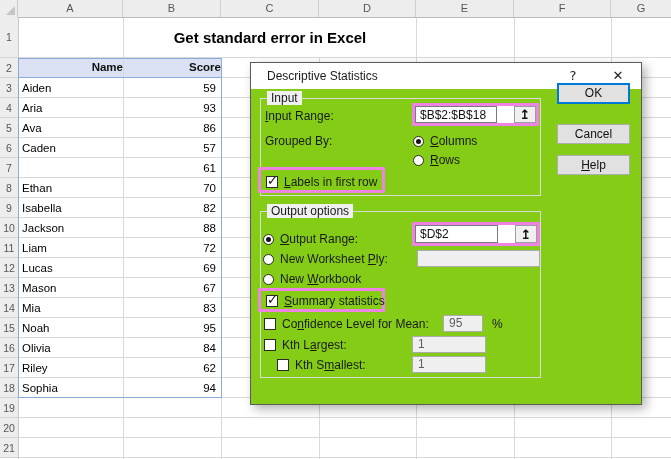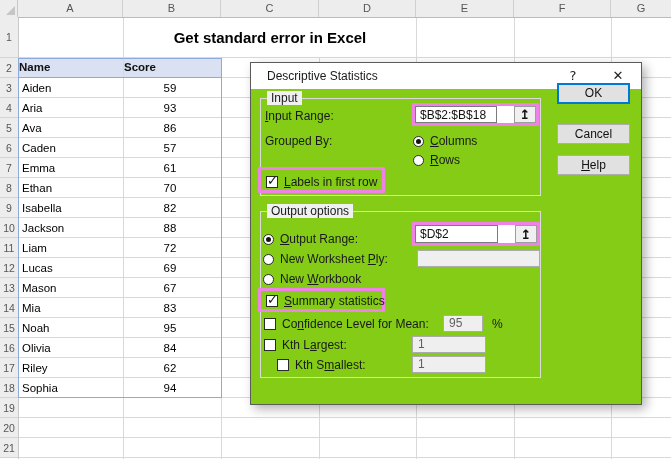--- a/index.html
+++ b/index.html
@@ -21,24 +21,24 @@
             border-bottom:1px solid #D4D4D4; }
   .vline { position:absolute; top:17px; bottom:0; width:1px; background:#D9D9D9; }
   .hlines { position:absolute; left:19px; top:57px; right:0; bottom:0;
             background:repeating-linear-gradient(to bottom,#D9D9D9 0 1px,transparent 1px 20px); }
 
   .sheet-title { position:absolute; left:124px; top:18px; width:292px; height:39px;
                  background:#fff; font-weight:bold; font-size:15px; color:#000;
                  text-align:center; line-height:39px; }
 
   .th-cell { position:absolute; top:58px; height:20px; background:#D9E1F2; font-weight:bold;
-             font-size:11.5px; color:#111; text-align:left; line-height:19px; }
+             font-size:11.5px; color:#111; text-align:right; line-height:19px; }
   .cell { position:absolute; height:20px; font-size:11.5px; color:#000; line-height:20px; }
   .cell.name  { left:22px;  width:99px; text-align:left; }
-  .cell.score { left:124px; width:92px; text-align:center; }
+  .cell.score { left:124px; width:92px; text-align:right; }
   .table-outline { position:absolute; left:18px; top:58px; width:204px; height:340px;
                    border:1px solid #8EA9DB; pointer-events:none; }
   .th-underline  { position:absolute; left:18px; top:77px; width:204px; height:1px;
                    background:#8EA9DB; pointer-events:none; }
 
   
   .dialog { position:absolute; left:250px; top:62px; width:392px; height:343px;
             background:#84cc16; border:1px solid #5B5B5B;
             box-shadow:4px 4px 10px rgba(0,0,0,.3); z-index:10; font-size:12px; color:#1a1a1a; }
   .titlebar { position:absolute; left:0; top:0; right:0; height:26px; background:#FFFFFF; }
@@ -128,21 +128,20 @@
   <div class="th-cell" style="left:124px;width:97px">Score</div>
 
   <div class="cell name" style="top:78px">Aiden</div>
   <div class="cell score" style="top:78px">59</div>
   <div class="cell name" style="top:98px">Aria</div>
   <div class="cell score" style="top:98px">93</div>
   <div class="cell name" style="top:118px">Ava</div>
   <div class="cell score" style="top:118px">86</div>
   <div class="cell name" style="top:138px">Caden</div>
   <div class="cell score" style="top:138px">57</div>
-  <div class="cell name" style="top:158px">Emma</div>
   <div class="cell score" style="top:158px">61</div>
   <div class="cell name" style="top:178px">Ethan</div>
   <div class="cell score" style="top:178px">70</div>
   <div class="cell name" style="top:198px">Isabella</div>
   <div class="cell score" style="top:198px">82</div>
   <div class="cell name" style="top:218px">Jackson</div>
   <div class="cell score" style="top:218px">88</div>
   <div class="cell name" style="top:238px">Liam</div>
   <div class="cell score" style="top:238px">72</div>
   <div class="cell name" style="top:258px">Lucas</div>

